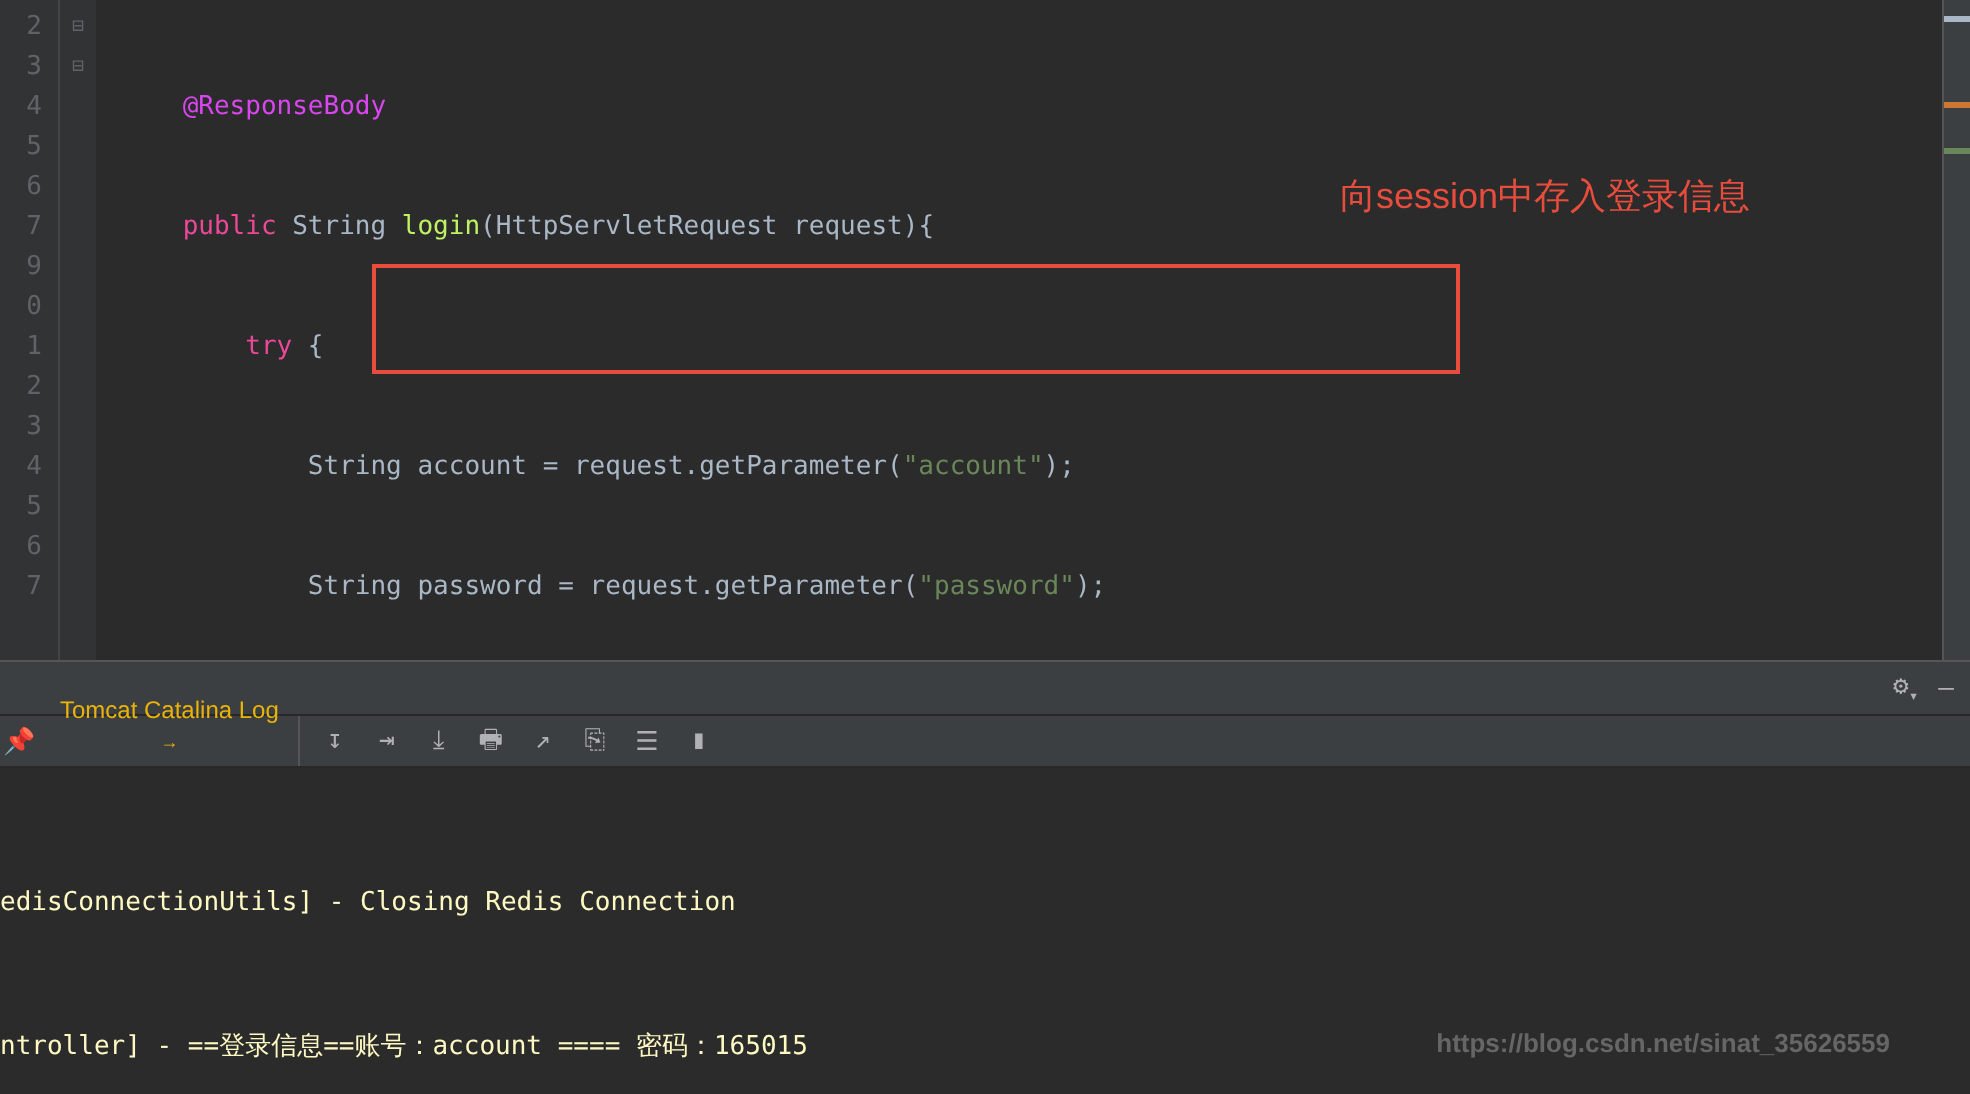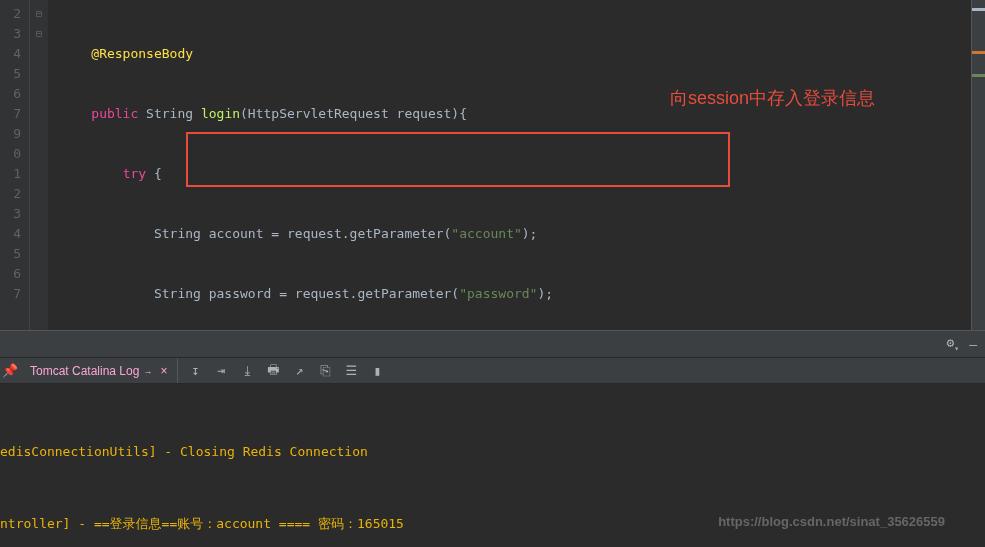--- a/index.html
+++ b/index.html
@@ -42,21 +42,21 @@
 .code {
   flex: 1;
   padding: 4px 0 0 12px;
   line-height: 20px;
   white-space: pre;
   position: relative;
 }
 .line { height: 20px; }
 .kw { color: #ec4899; }
 .str { color: #6a8759; }
-.ann { color: #fde047; }
+.ann { color: #d946ef; }
 .fn { color: #bef264; }
 .annotation-box {
   position: absolute;
   left: 670px;
   top: 86px;
   color: #e74c3c;
   font-size: 18px;
   font-family: sans-serif;
 }
 .highlight-box {
@@ -93,42 +93,43 @@
 .console-tabs {
   height: 26px;
   background: #3c3f41;
   display: flex;
   align-items: center;
   border-bottom: 1px solid #282828;
 }
 .pin-icon { width: 20px; text-align: center; color: #afb1b3; cursor: pointer; }
 .tab {
   padding: 4px 10px;
-  color: #f9a8d4;
+  color: #eab308;
   font-family: sans-serif;
   font-size: 12px;
   display: flex;
   align-items: center;
   gap: 4px;
+  flex-direction: column;
 }
 .tab .arrow { font-size: 9px; }
 .tab .close { margin-left: 4px; cursor: pointer; }
 .console-toolbar {
   display: flex;
   align-items: center;
   gap: 8px;
   padding: 0 8px;
   border-left: 1px solid #555;
   height: 100%;
 }
 .console-toolbar .btn { color: #afb1b3; cursor: pointer; width: 18px; text-align: center; }
 .console {
   height: 163px;
   background: #2b2b2b;
-  color: #eab308;
+  color: #fef9c3;
   padding: 8px 0 0 0;
   line-height: 24px;
   font-size: 13px;
   white-space: pre;
   overflow: hidden;
   position: relative;
 }
 .console-line { padding-left: 0; }
 .watermark {
   position: absolute;

